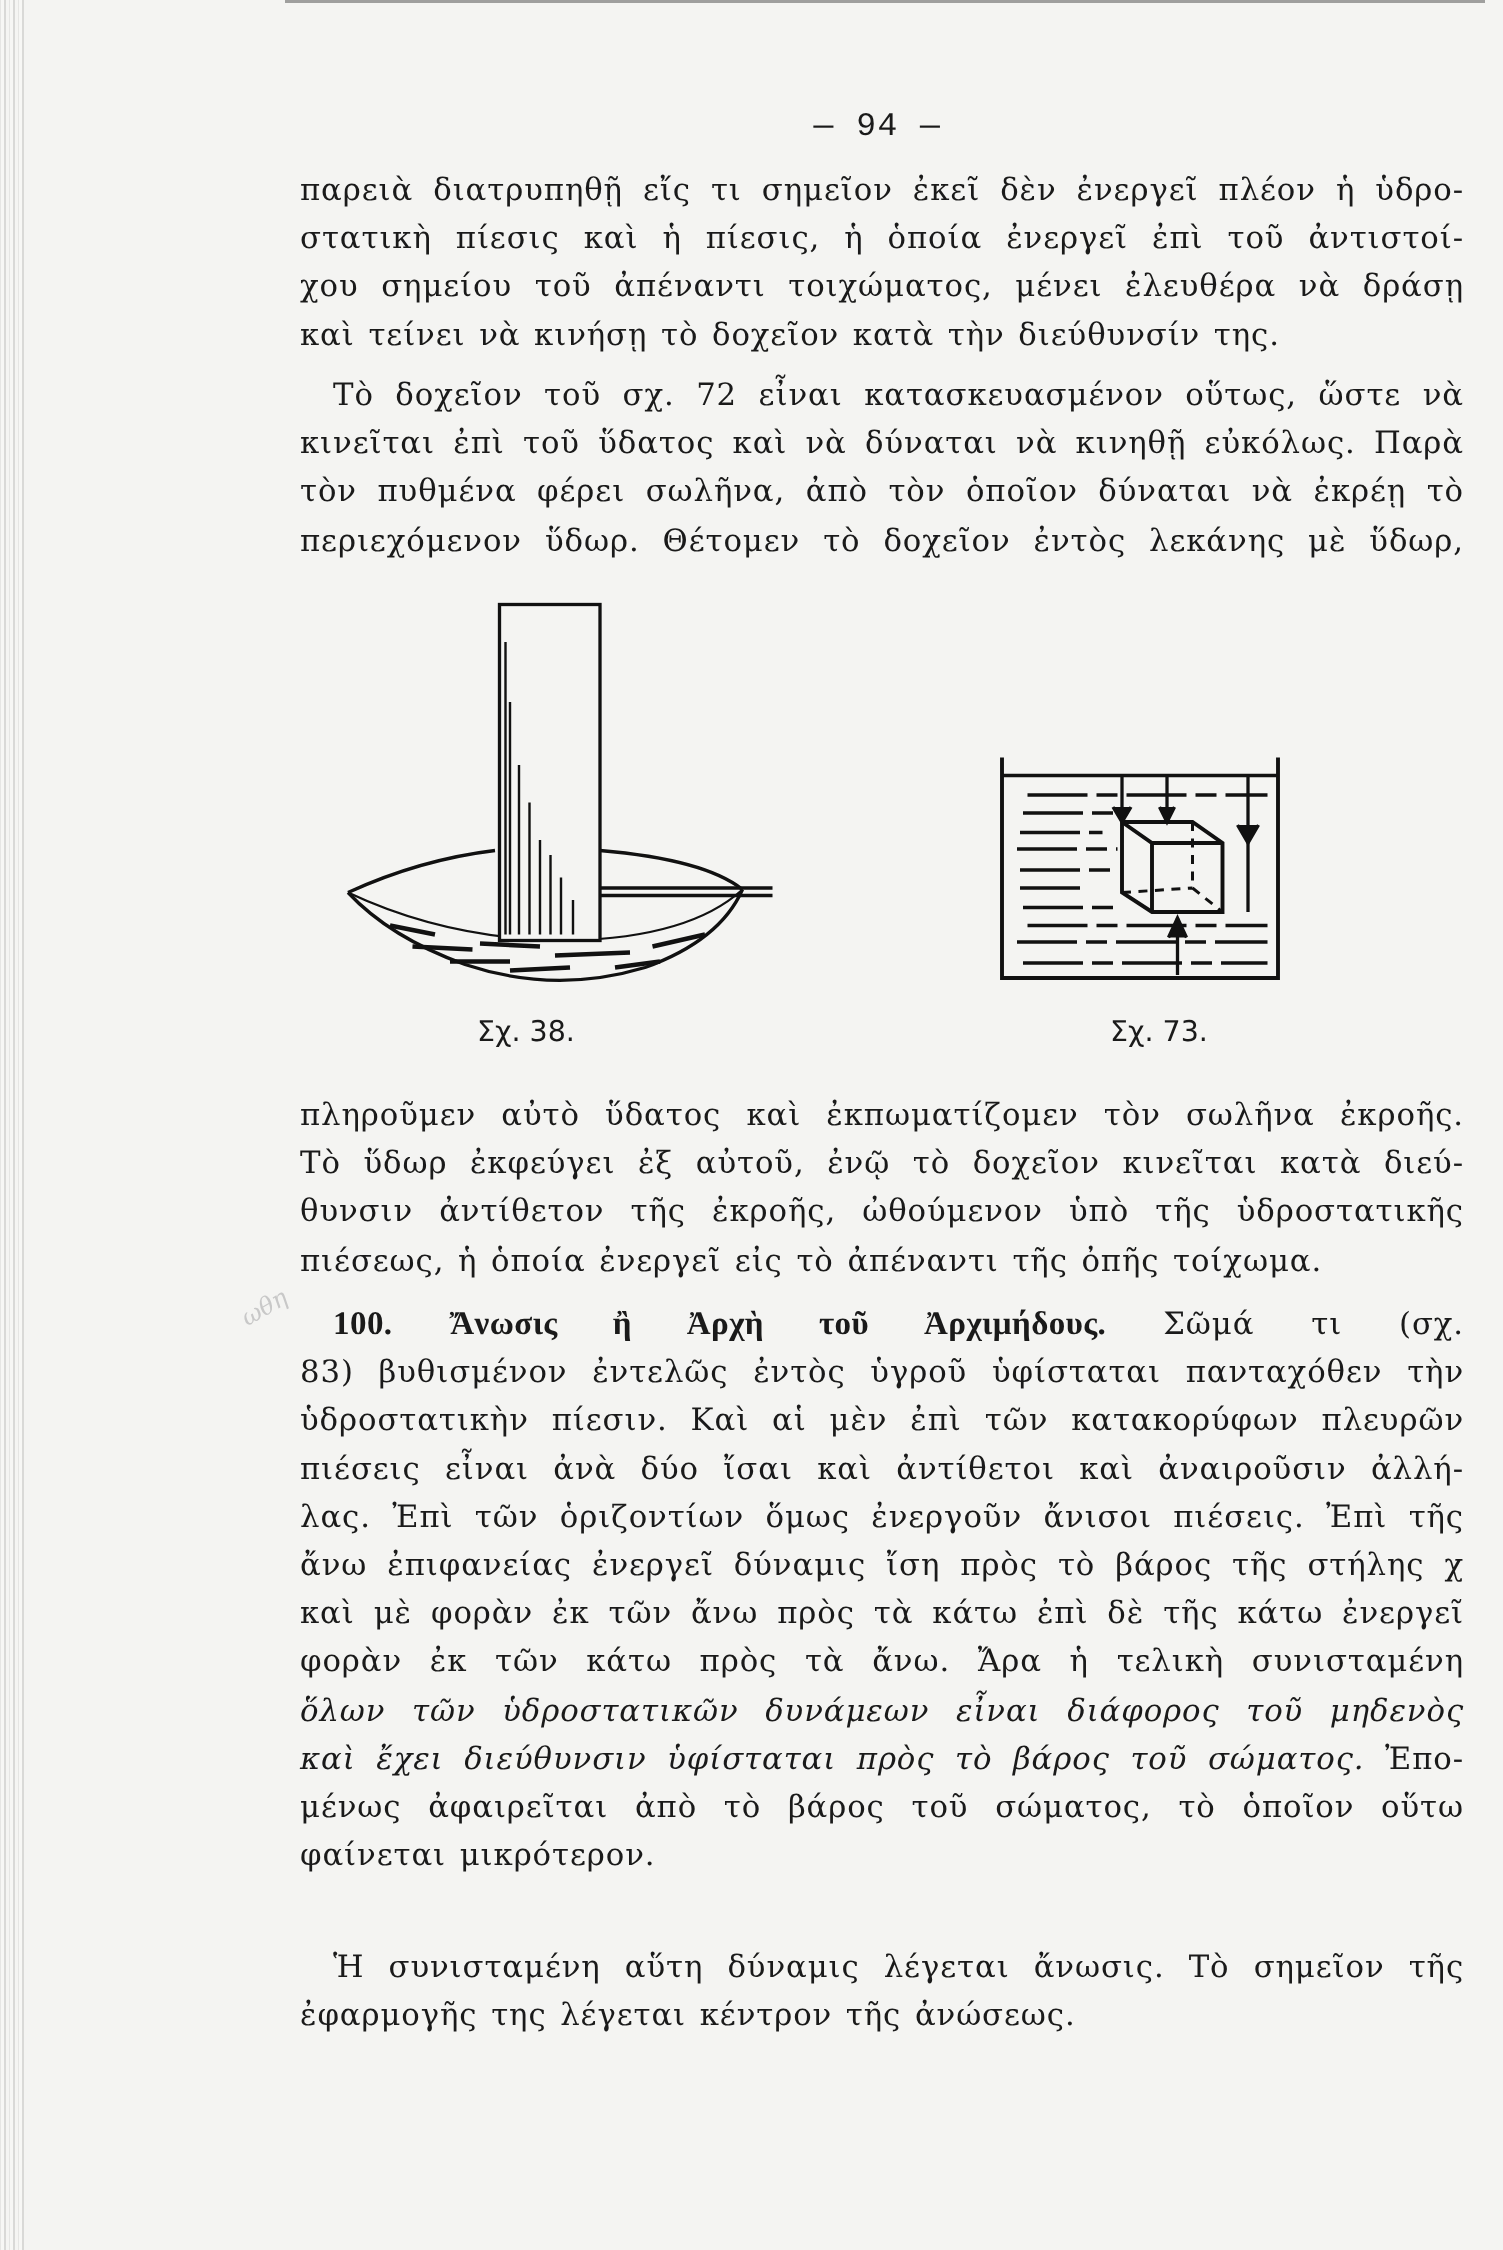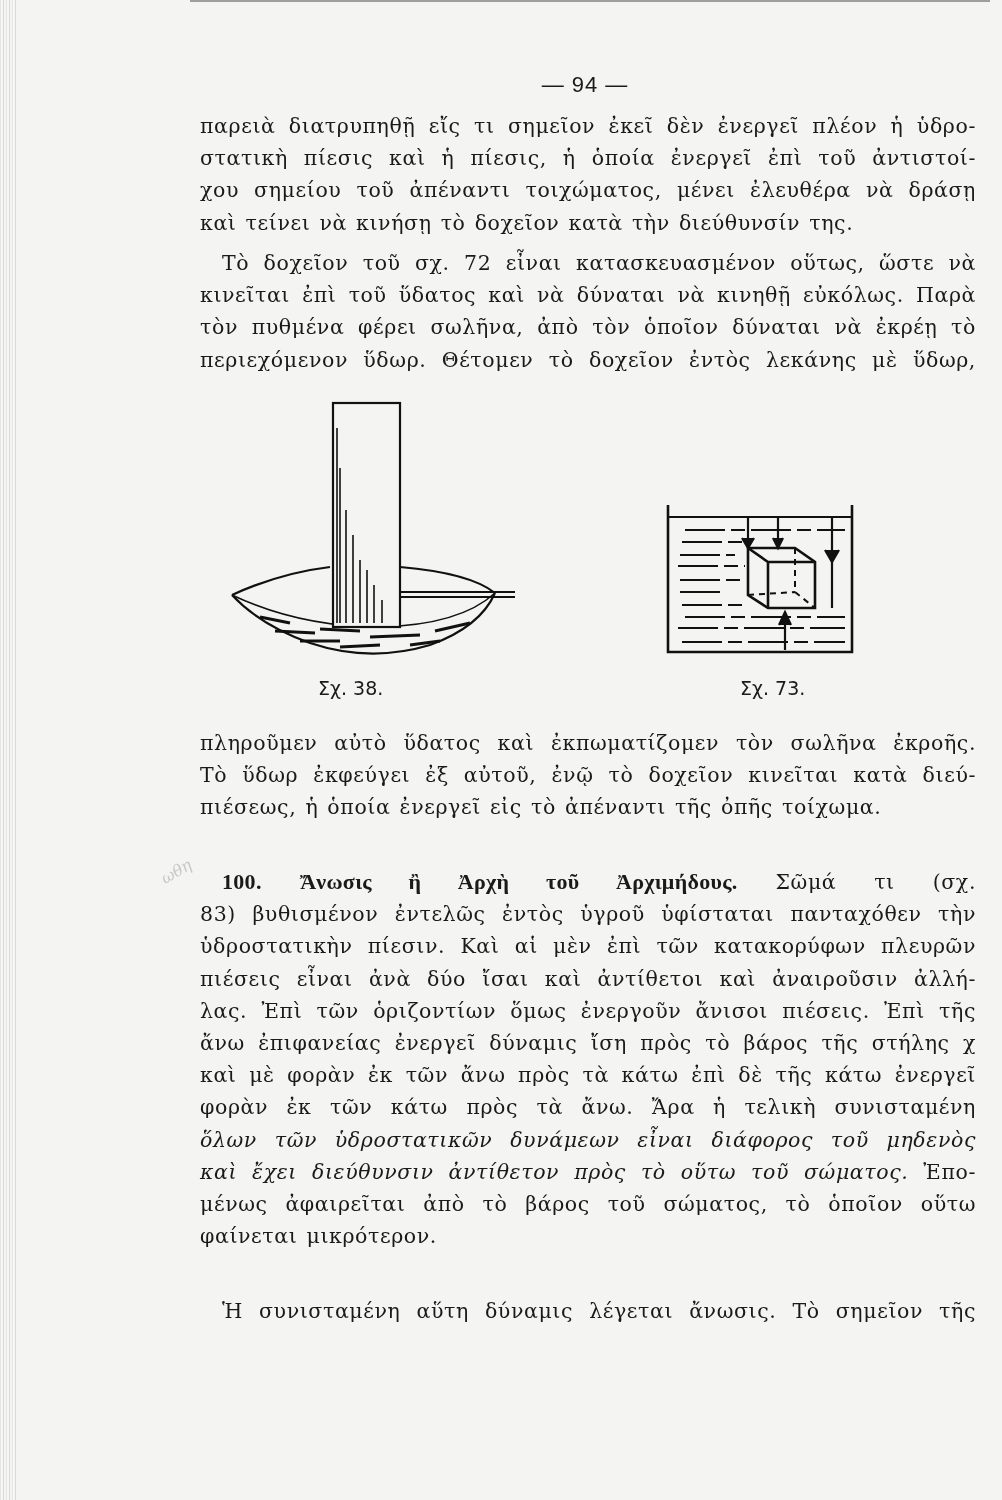--- a/index.html
+++ b/index.html
@@ -9,21 +9,21 @@
       font-family:"DejaVu Serif", serif;
       color:#1a1a1a;
     }
     .edge {
       position:absolute; left:0; top:0; width:16px; height:1500px;
       background:repeating-linear-gradient(90deg,#e6e6e4 0 1px,#f7f7f5 1px 3px,#d9d9d7 3px 4px,#f5f5f3 4px 6px);
     }
     .topline { position:absolute; left:190px; top:0; width:800px; height:2px; background:#666; opacity:.6; }
     .pagenum {
       position:absolute; left:520px; top:72px; width:130px; text-align:center;
-      font-family:Liberation Sans, sans-serif; font-size:22px; letter-spacing:1px;
+      font-family:Liberation Mono, monospace; font-size:22px; letter-spacing:1px;
     }
     .para {
       position:absolute; left:200px; width:776px;
       font-size:20.5px; line-height:32.2px; text-align:justify;
       letter-spacing:.6px; word-spacing:2px;
     }
     .para .line { display:block; text-align:justify; text-align-last:justify; white-space:nowrap; }
     .para .line.last { text-align-last:left; }
     .indent { padding-left:22px; }
     .bold { font-weight:bold; font-family:Liberation Serif, serif; letter-spacing:.3px; }
@@ -120,39 +120,41 @@
       <line x1="125" y1="150" x2="125" y2="112"></line>
       <path d="M119 125 L125 112 L131 125" fill="#111"></path>
     </g>
   </g>
 </svg>
 <div class="caption" style="left:740px;top:677px">Σχ. 73.</div>
 
 <div class="para" style="top:727px">
   <span class="line">πληροῦμεν  αὐτὸ  ὕδατος καὶ ἐκπωματίζομεν τὸν  σωλῆνα ἐκροῆς.</span>
   <span class="line">Τὸ ὕδωρ ἐκφεύγει ἐξ  αὐτοῦ, ἐνῷ τὸ δοχεῖον  κινεῖται κατὰ διεύ-</span>
+  <span class="line">θυνσιν ἀντίθετον τῆς ἐκροῆς,  ὠθούμενον  ὑπὸ  τῆς  ὑδροστατικῆς</span>
   <span class="line last">πιέσεως, ἡ ὁποία ἐνεργεῖ εἰς τὸ ἀπέναντι τῆς ὀπῆς τοίχωμα.</span>
 </div>
 
 <div class="margin-note">ωθη</div>
 
 <div class="para" style="top:866px">
   <span class="line indent">
     <span class="bold" style="font-size:22px">100.</span>
     <span class="bold" style="font-size:22px">Ἄνωσις ἢ Ἀρχὴ τοῦ Ἀρχιμήδους.</span>
     <span>Σῶμά τι (σχ.</span>
   </span>
   <span class="line">83) βυθισμένον  ἐντελῶς  ἐντὸς ὑγροῦ  ὑφίσταται πανταχόθεν  τὴν</span>
   <span class="line">ὑδροστατικὴν πίεσιν.  Καὶ  αἱ μὲν ἐπὶ τῶν κατακορύφων πλευρῶν</span>
   <span class="line">πιέσεις εἶναι ἀνὰ δύο ἴσαι καὶ ἀντίθετοι καὶ  ἀναιροῦσιν  ἀλλή-</span>
   <span class="line">λας.  Ἐπὶ τῶν ὁριζοντίων ὅμως ἐνεργοῦν ἄνισοι  πιέσεις.  Ἐπὶ τῆς</span>
   <span class="line">ἄνω ἐπιφανείας ἐνεργεῖ δύναμις ἴση πρὸς τὸ βάρος τῆς στήλης  χ</span>
   <span class="line">καὶ μὲ φορὰν ἐκ τῶν ἄνω πρὸς τὰ κάτω ἐπὶ δὲ τῆς κάτω  ἐνεργεῖ</span>
   <span class="line">φορὰν  ἐκ  τῶν κάτω  πρὸς τὰ ἄνω.  Ἄρα  ἡ  τελικὴ  συνισταμένη</span>
   <span class="line it">ὅλων τῶν ὑδροστατικῶν  δυνάμεων  εἶναι διάφορος  τοῦ μηδενὸς</span>
-  <span class="line"><span class="it">καὶ ἔχει διεύθυνσιν ἀντίθετον πρὸς τὸ οὕτω  τοῦ  σώματος.</span><span> Ἐπο-</span></span>
+  <span class="line"><span class="it">καὶ ἔχει διεύθυνσιν ὑφίσταται πρὸς τὸ βάρος  τοῦ  σώματος.</span><span> Ἐπο-</span></span>
   <span class="line">μένως ἀφαιρεῖται ἀπὸ  τὸ βάρος  τοῦ σώματος,  τὸ ὁποῖον  οὕτω</span>
   <span class="line last">φαίνεται μικρότερον.</span>
 </div>
 
 <div class="para" style="top:1295px">
   <span class="line indent">Ἡ συνισταμένη αὕτη δύναμις λέγεται ἄνωσις. Τὸ  σημεῖον τῆς</span>
+  <span class="line last">ἐφαρμογῆς της λέγεται κέντρον τῆς ἀνώσεως.</span>
 </div>
 
 </body></html>

